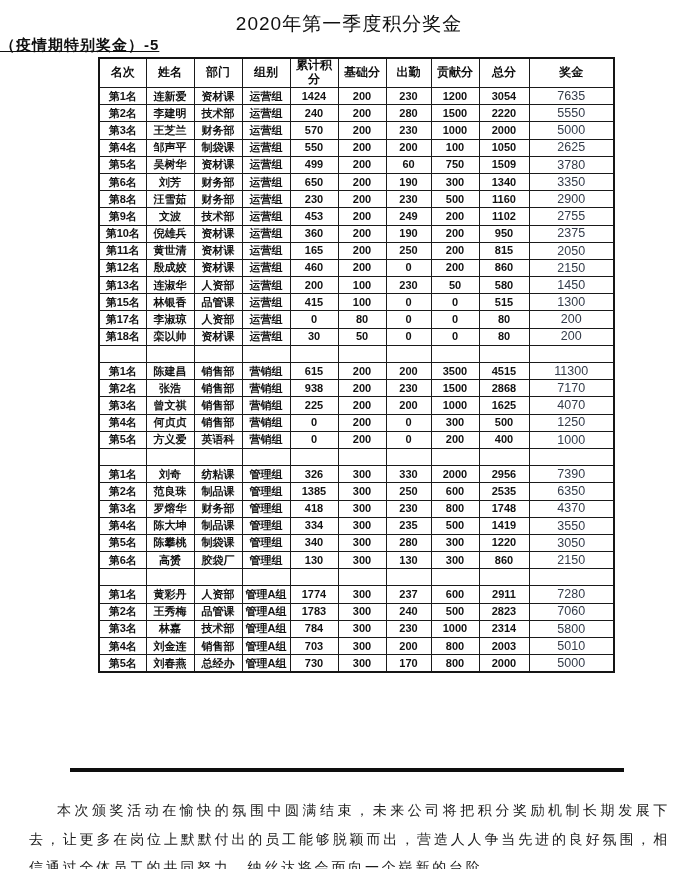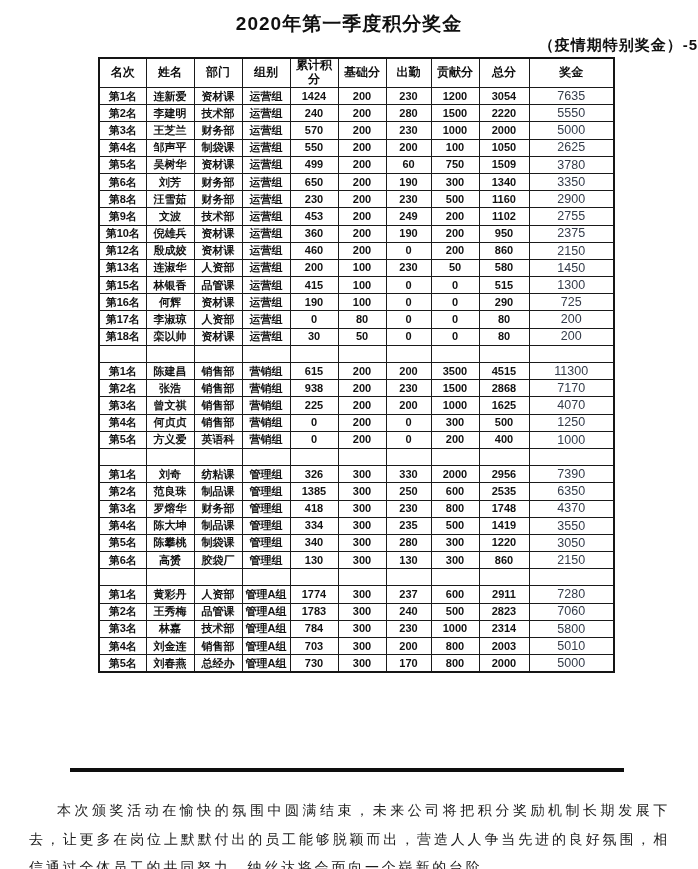--- a/index.html
+++ b/index.html
@@ -7,28 +7,29 @@
     width: 698px; height: 869px;
     background: #ffffff;
     position: relative;
     font-family: "Liberation Sans", "DejaVu Sans", sans-serif;
     color: #111;
     overflow: hidden;
   }
   .doc-title {
     position: absolute; top: 11px; left: 0; width: 698px;
     text-align: center;
-    font-size: 19px; font-weight: 700; color: #101010;
+    font-size: 19px; font-weight: 400; color: #101010;
     letter-spacing: 1px;
   }
   .doc-subtitle {
     position: absolute; top: 36px; left: 0; width: 698px;
-    text-align: right;
+    text-align: left;
     font-size: 15px; font-weight: 700; color: #101010;
     letter-spacing: 1px;
+    text-decoration: underline;
   }
   table.bonus {
     position: absolute; top: 57px; left: 98px;
     border-collapse: collapse;
     table-layout: fixed;
     width: 515px;
     border: 2px solid #151515;
   }
   table.bonus th, table.bonus td {
     border: 1px solid #1a1a1a;
@@ -210,20 +211,32 @@
         <td>资材课</td>
         <td>运营组</td>
         <td>360</td>
         <td>200</td>
         <td>190</td>
         <td>200</td>
         <td>950</td>
         <td class="bonus-val">2375</td>
       </tr>
       <tr>
+        <td>第11名</td>
+        <td>黄世清</td>
+        <td>资材课</td>
+        <td>运营组</td>
+        <td>165</td>
+        <td>200</td>
+        <td>250</td>
+        <td>200</td>
+        <td>815</td>
+        <td class="bonus-val">2050</td>
+      </tr>
+      <tr>
         <td>第12名</td>
         <td>殷成姣</td>
         <td>资材课</td>
         <td>运营组</td>
         <td>460</td>
         <td>200</td>
         <td>0</td>
         <td>200</td>
         <td>860</td>
         <td class="bonus-val">2150</td>
@@ -244,32 +257,20 @@
         <td>第15名</td>
         <td>林银香</td>
         <td>品管课</td>
         <td>运营组</td>
         <td>415</td>
         <td>100</td>
         <td>0</td>
         <td>0</td>
         <td>515</td>
         <td class="bonus-val">1300</td>
-      </tr>
-      <tr>
-        <td>第16名</td>
-        <td>何辉</td>
-        <td>资材课</td>
-        <td>运营组</td>
-        <td>190</td>
-        <td>100</td>
-        <td>0</td>
-        <td>0</td>
-        <td>290</td>
-        <td class="bonus-val">725</td>
       </tr>
       <tr>
         <td>第17名</td>
         <td>李淑琼</td>
         <td>人资部</td>
         <td>运营组</td>
         <td>0</td>
         <td>80</td>
         <td>0</td>
         <td>0</td>

